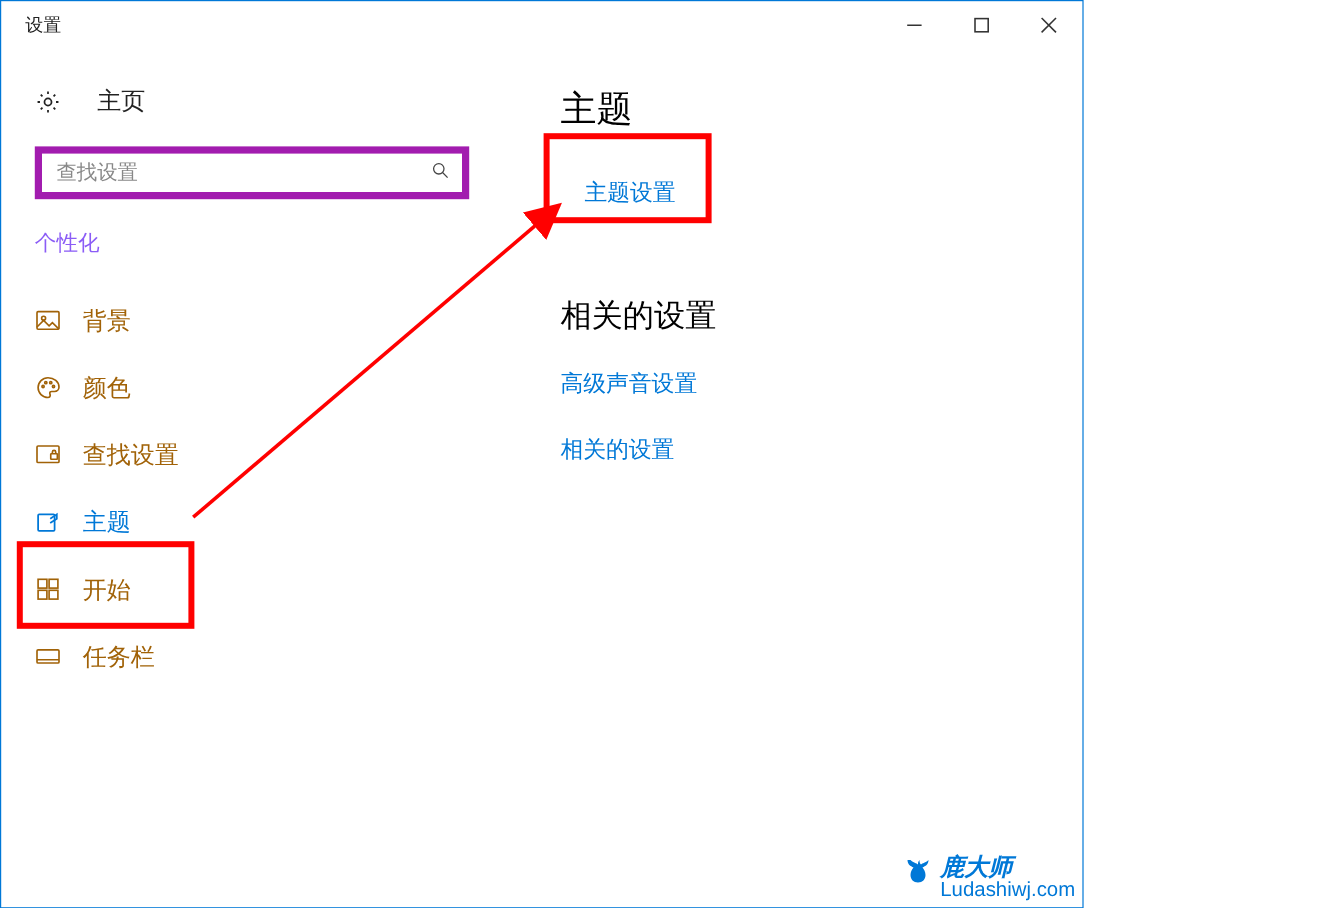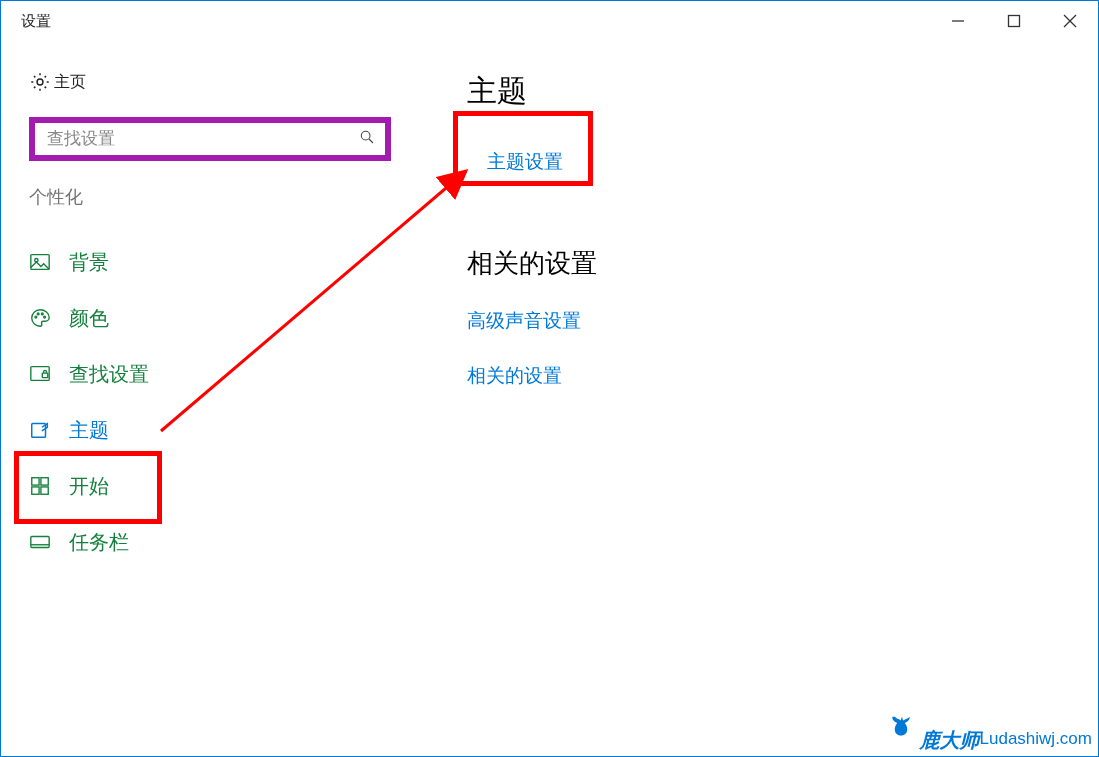--- a/index.html
+++ b/index.html
@@ -1,18 +1,18 @@
 <!DOCTYPE html>
 <html><head>
 <meta charset="utf-8">
 <style>
   * { box-sizing: border-box; margin: 0; padding: 0; }
   html, body { width: 1099px; height: 757px; font-family: "Microsoft YaHei", "Segoe UI", sans-serif; background: #fff; }
   .window {
-    width: 1099px; height: 757px;
+    width: 903px; height: 757px;
     border: 1px solid #0078d7; 
     position: relative;
     overflow: hidden;
     background: #fff;
   }
   .titlebar {
     height: 40px;
     display: flex;
     align-items: center;
     justify-content: space-between;
@@ -25,41 +25,41 @@
     display: flex; align-items: center; justify-content: center;
     font-size: 14px; color: #333;
   }
   .win-btn svg { stroke: #333; }
   .content { display: flex; padding: 30px 0 0 0; }
   .sidebar {
     width: 420px;
     padding-left: 28px;
   }
   .home-row {
-    display: flex; align-items: center; gap: 3px;
-    font-size: 16px; color: #222; margin-bottom: 24px;
+    display: flex; align-items: center; gap: 30px;
+    font-size: 20px; color: #222; margin-bottom: 24px;
   }
   .search-box {
     display: flex; align-items: center;
     border: 6px solid #a21caf;
     height: 44px;
     width: 362px;
     margin-bottom: 24px;
     padding: 0 10px 0 12px;
   }
   .search-input {
     flex: 1; border: none; outline: none; font-size: 17px; color: #555;
     font-family: inherit; background: transparent;
   }
   .search-input::placeholder { color: #888; }
   .search-icon { font-size: 16px; color: #444; }
-  .category-label { font-size: 18px; color: #737373; margin-bottom: 24px; }
+  .category-label { font-size: 18px; color: #8b5cf6; margin-bottom: 24px; }
   .nav-item {
     display: flex; align-items: center; gap: 18px;
-    font-size: 20px; color: #15803d;
+    font-size: 20px; color: #a16207;
     height: 56px;
     padding-top: 2px;
     width: 150px;
   }
   .nav-item.active { color: #0078d7; }
   .nav-icon { width: 22px; height: 22px; display: inline-flex; align-items: center; justify-content: center; }
   .nav-icon svg { stroke: currentColor; fill: none; }
   .main {
     flex: 1; padding-left: 46px;
   }
@@ -95,21 +95,21 @@
   }
   
   .watermark {
     position: absolute;
     right: 6px; bottom: 6px;
     display: flex; align-items: flex-end;
     color: #0078d7;
     font-weight: bold;
   }
   .watermark .wm-logo { font-size: 28px; margin-right: 4px; }
-  .watermark .wm-text { display: flex; flex-direction: row; align-items: flex-start; line-height: 1; }
+  .watermark .wm-text { display: flex; flex-direction: column; align-items: flex-start; line-height: 1; }
   .watermark .wm-cn { font-size: 20px; font-style: italic; }
   .watermark .wm-en { font-size: 17px; font-weight: normal; }
 </style>
 </head>
 <body>
 
 <div class="window">
 
   <div class="titlebar">
     <span class="titlebar-title">设置</span>

